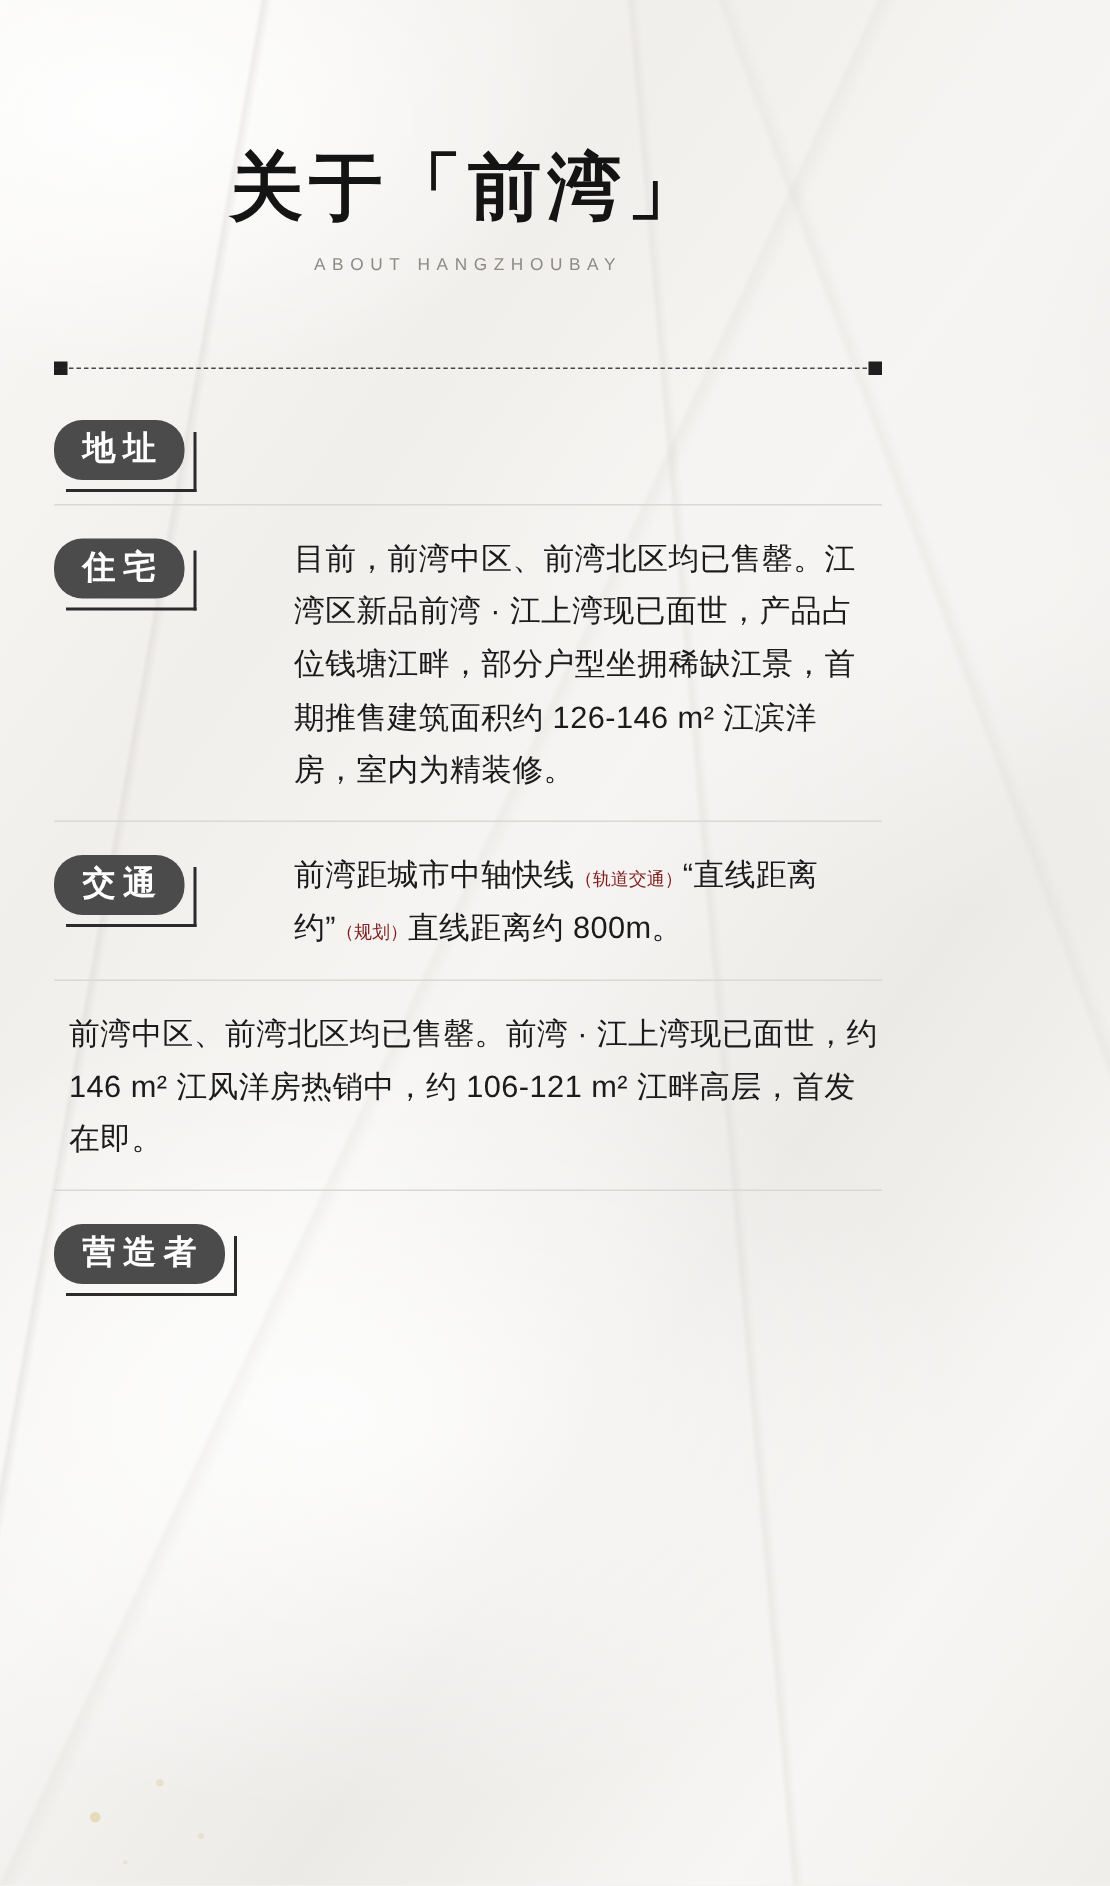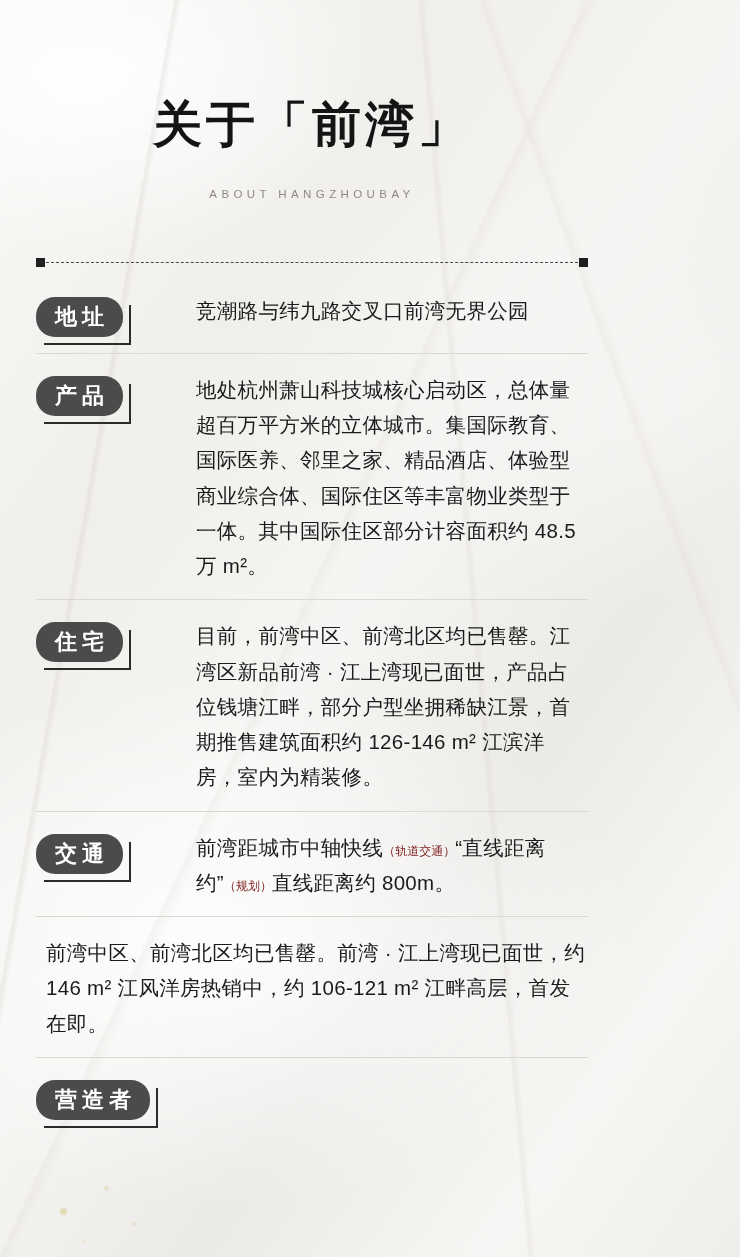--- a/index.html
+++ b/index.html
@@ -57,21 +57,21 @@
   }
   .title {
     font-family: "DejaVu Sans", sans-serif;
     font-weight: 700;
     font-size: 49px;
     letter-spacing: 4px;
     color: #141414;
     line-height: 1.2;
   }
   .subtitle {
-    margin-top: 33px;
+    margin-top: 16px;
     font-size: 11.5px;
     letter-spacing: 4.4px;
     color: #8d8a86;
     font-family: "Liberation Sans", sans-serif;
   }
 
   
   .rule {
     position: relative;
     margin: 58px 36px 0 36px;
@@ -180,29 +180,22 @@
     <span class="line"></span>
     <span class="cap right"></span>
   </div>
 
   <div class="rows">
 
     <div class="row">
       <div class="tag-wrap">
         <span class="tag">地址</span>
       </div>
-      <div class="content">竞潮路与纬九路交叉口前湾无界公园</div>
-    </div>
-
-    <div class="row">
-      <div class="tag-wrap">
-        <span class="tag">产品</span>
-      </div>
-      <div class="content">地处杭州萧山科技城核心启动区，总体量超百万平方米的立体城市。集国际教育、国际医养、邻里之家、精品酒店、体验型商业综合体、国际住区等丰富物业类型于一体。其中国际住区部分计容面积约 48.5 万 m²。</div>
-    </div>
+    </div>
+
 
     <div class="row">
       <div class="tag-wrap">
         <span class="tag">住宅</span>
       </div>
       <div class="content">目前，前湾中区、前湾北区均已售罄。江湾区新品前湾 · 江上湾现已面世，产品占位钱塘江畔，部分户型坐拥稀缺江景，首期推售建筑面积约 126-146 m² 江滨洋房，室内为精装修。</div>
     </div>
 
     <div class="row">
       <div class="tag-wrap">

